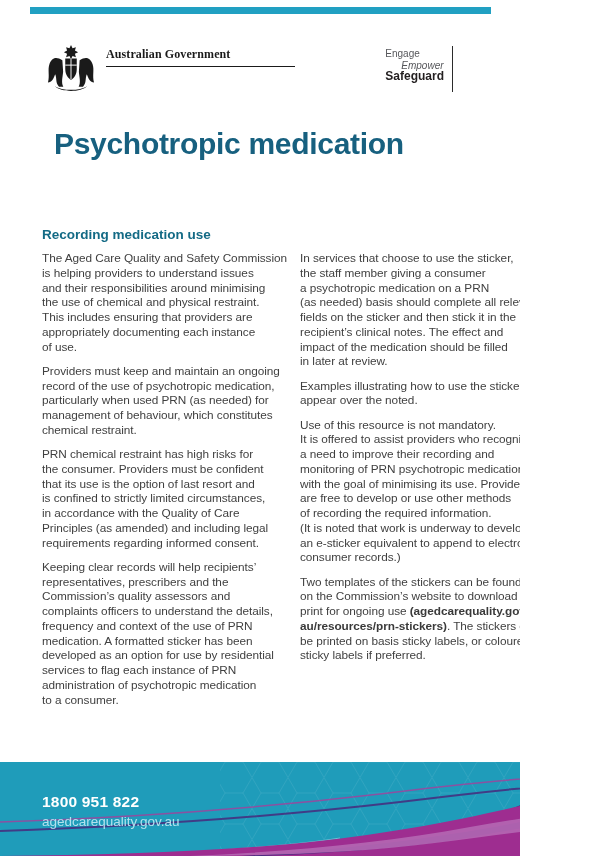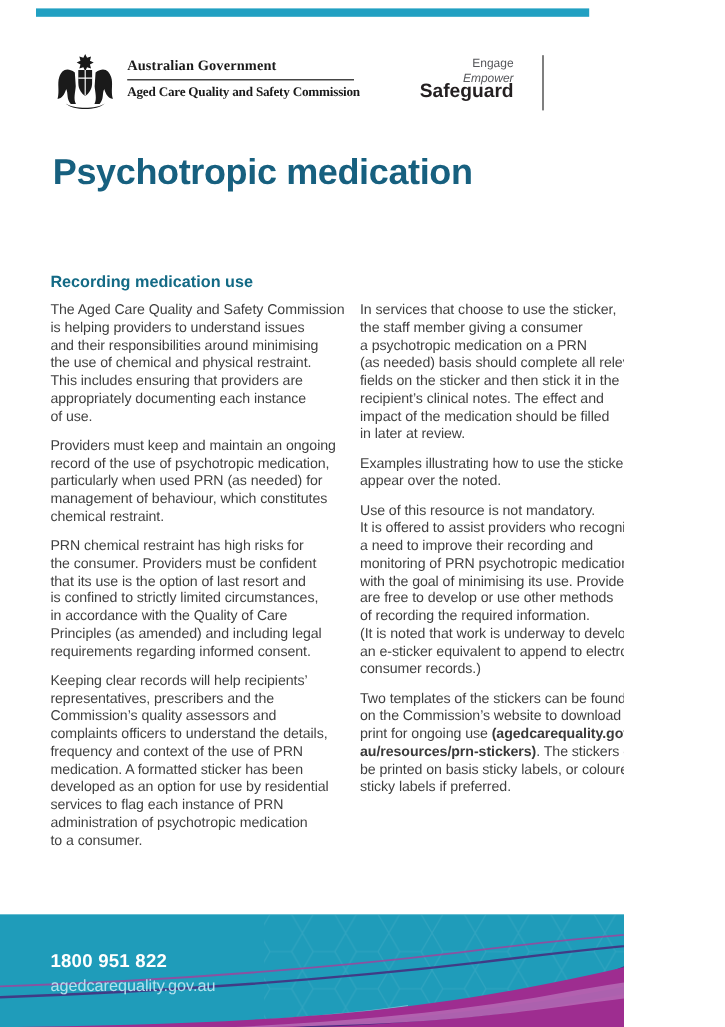--- a/index.html
+++ b/index.html
@@ -9,27 +9,27 @@
   
   .top-bar{position:absolute;top:7px;left:30px;right:29px;height:7px;background:#21a0c2;}
 
   
   .header{position:absolute;top:44px;left:42px;right:29px;height:50px;}
   .emblem{position:absolute;left:0;top:0;width:58px;height:48px;}
   .logo-text{position:absolute;left:64px;top:3px;width:240px;}
   .logo-line1{font-family:"Liberation Serif",serif;font-weight:bold;font-size:12px;color:#1a1a1a;letter-spacing:.1px;}
   .logo-divider{width:189px;height:1px;background:#1a1a1a;margin:4px 0 4px 0;}
   .logo-line2{font-family:"Liberation Serif",serif;font-weight:bold;font-size:11px;color:#1a1a1a;letter-spacing:-.2px;}
-  .tagline{position:absolute;right:38px;top:2px;text-align:right;padding-right:24px;border-right:1.5px solid #2b2b2b;line-height:11.5px;height:44px;padding-top:2px;}
+  .tagline{position:absolute;right:38px;top:2px;padding-right:8px;border-right:1.5px solid #2b2b2b;line-height:11.5px;height:44px;padding-top:2px;}
   .tag-engage{font-size:10px;color:#55565a;}
   .tag-empower{font-size:10px;color:#55565a;font-style:italic;margin-left:16px;}
-  .tag-safeguard{font-size:16px;color:#231f20;font-weight:bold;}
+  .tag-safeguard{font-size:12px;color:#231f20;font-weight:bold;}
 
   
-  .title-block{position:absolute;left:44px;top:126px;}
+  .title-block{position:absolute;left:54px;top:126px;}
   .title-line1{font-size:30px;font-weight:bold;color:#17607f;letter-spacing:-.3px;line-height:36px;}
   .title-line2{font-size:29px;font-weight:normal;color:#2a6a88;letter-spacing:-.2px;line-height:34px;}
 
   
   .section-heading{position:absolute;left:42px;top:227px;font-size:13.5px;font-weight:bold;color:#136a85;}
 
   
   .columns{position:absolute;left:42px;top:251px;width:534px;display:flex;}
   .col{width:258px;}
   .col p{margin:0 0 9.5px 0;font-size:11.8px;line-height:14.75px;color:#3f3f3f;white-space:pre-line;letter-spacing:-.05px;}
@@ -61,21 +61,20 @@
         </g>
         <g stroke="#ffffff" stroke-width="1" fill="none">
           <line x1="24" y1="22" x2="36" y2="22"></line>
           <line x1="30" y1="15" x2="30" y2="37"></line>
         </g>
       </svg>
     </span>
     <div class="logo-text">
       <div class="logo-line1">Australian Government</div>
       <div class="logo-divider"></div>
-      <div class="logo-line2">Aged Care Quality and Safety Commission</div>
     </div>
     <div class="tagline">
       <div class="tag-engage">Engage</div>
       <div class="tag-empower">Empower</div>
       <div class="tag-safeguard">Safeguard</div>
     </div>
   </div>
 
   <div class="title-block">
     <div class="title-line1">Psychotropic medication</div>

